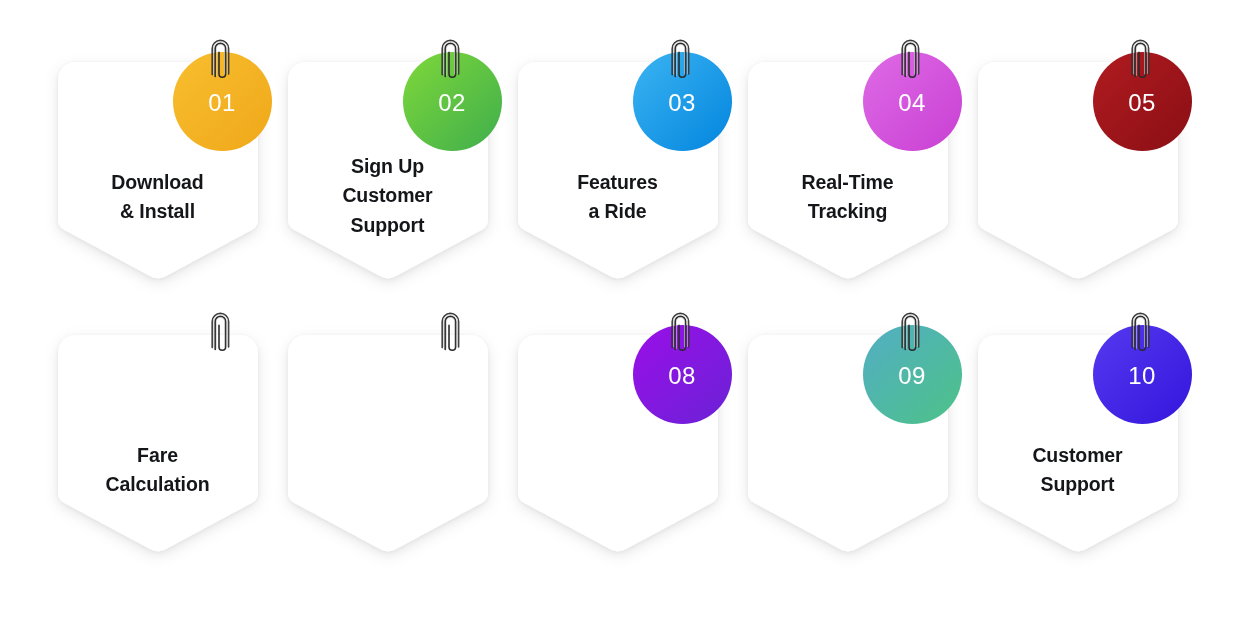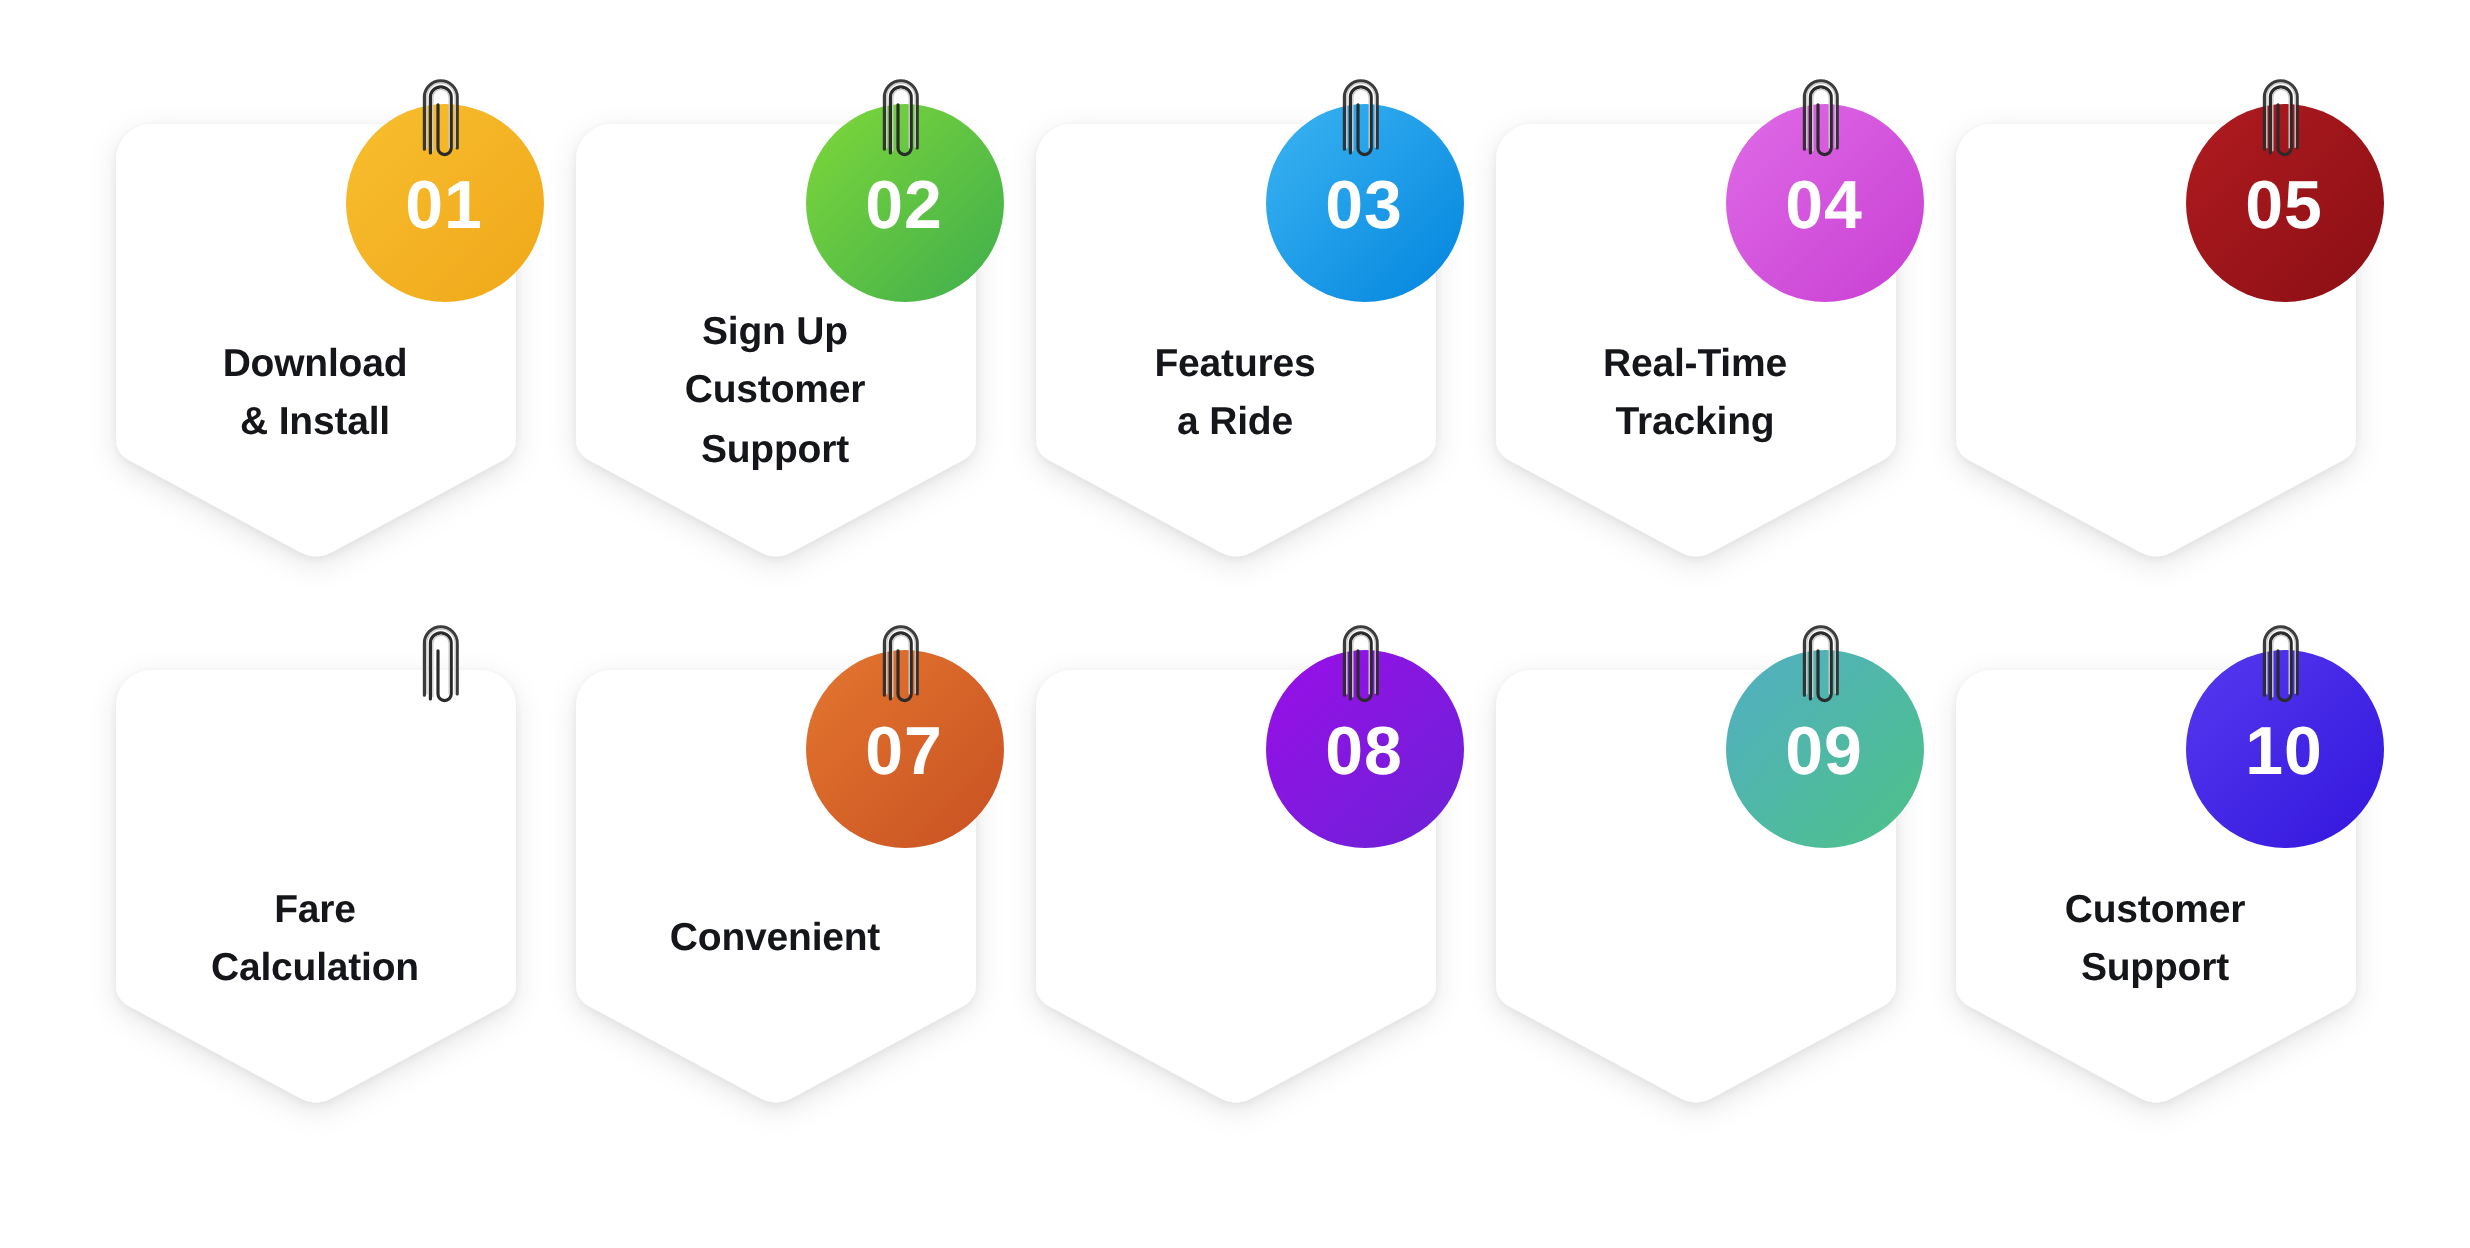--- a/index.html
+++ b/index.html
@@ -95,22 +95,22 @@
     width: 99px;
     height: 99px;
     border-radius: 50%;
     z-index: 5;
     display: flex;
     align-items: center;
     justify-content: center;
   }
 
   .badge-number {
-    font-size: 34px;
-    font-weight: bold;
+    font-size: 24px;
+    font-weight: normal;
     color: #ffffff;
     letter-spacing: 0.5px;
     line-height: 1;
     transform: translateY(1px);
     user-select: none;
   }
 
   
   .paperclip {
     position: absolute;
@@ -312,24 +312,20 @@
             <svg viewBox="0 0 200 232" aria-hidden="true">
               <defs>
                 <filter id="shadow-6" x="-40%" y="-25%" width="180%" height="165%">
                   <feDropShadow dx="0" dy="4" stdDeviation="7" flood-color="#000000" flood-opacity="0.10"></feDropShadow>
                   <feDropShadow dx="0" dy="1" stdDeviation="2" flood-color="#000000" flood-opacity="0.06"></feDropShadow>
                 </filter>
               </defs>
               <path filter="url(#shadow-6)" fill="#ffffff" d="M 18 0 H 182 A 18 18 0 0 1 200 18 V 157 A 12 12 0 0 1 194.5 167.5 L 108 214 A 16 16 0 0 1 92 214 L 5.5 167.5 A 12 12 0 0 1 0 157 V 18 A 18 18 0 0 1 18 0 Z"></path>
             </svg>
           </div>
-          <div class="card-label lines-1">Convenient</div>
-          <div class="badge" style="background: linear-gradient(135deg, rgb(228, 118, 47) 0%, rgb(200, 81, 34) 100%);">
-            <span class="badge-number">07</span>
-          </div>
           <div class="paperclip">
             <svg viewBox="0 0 24 48" aria-hidden="true">
               <g fill="none" stroke="#2b2b2b" stroke-width="1.6" stroke-linecap="round" stroke-linejoin="round">
                 <path d="M8.2 40.5 V12.6 a5.2 5.2 0 0 1 10.4 0 V38 a3.3 3.3 0 0 1 -6.6 0 V16.4"></path>
                 <path d="M5.2 38.6 V12.6 a8.2 8.2 0 0 1 16.4 0 V38" opacity="0.92"></path>
               </g>
               <g fill="none" stroke="#c9c9c9" stroke-width="0.7" stroke-linecap="round">
                 <path d="M9.4 39.4 V12.7 a4.1 4.1 0 0 1 8.2 0 V37.9"></path>
                 <path d="M6.4 37.9 V12.6 a7.1 7.1 0 0 1 14.2 0 V37.6"></path>
               </g>

